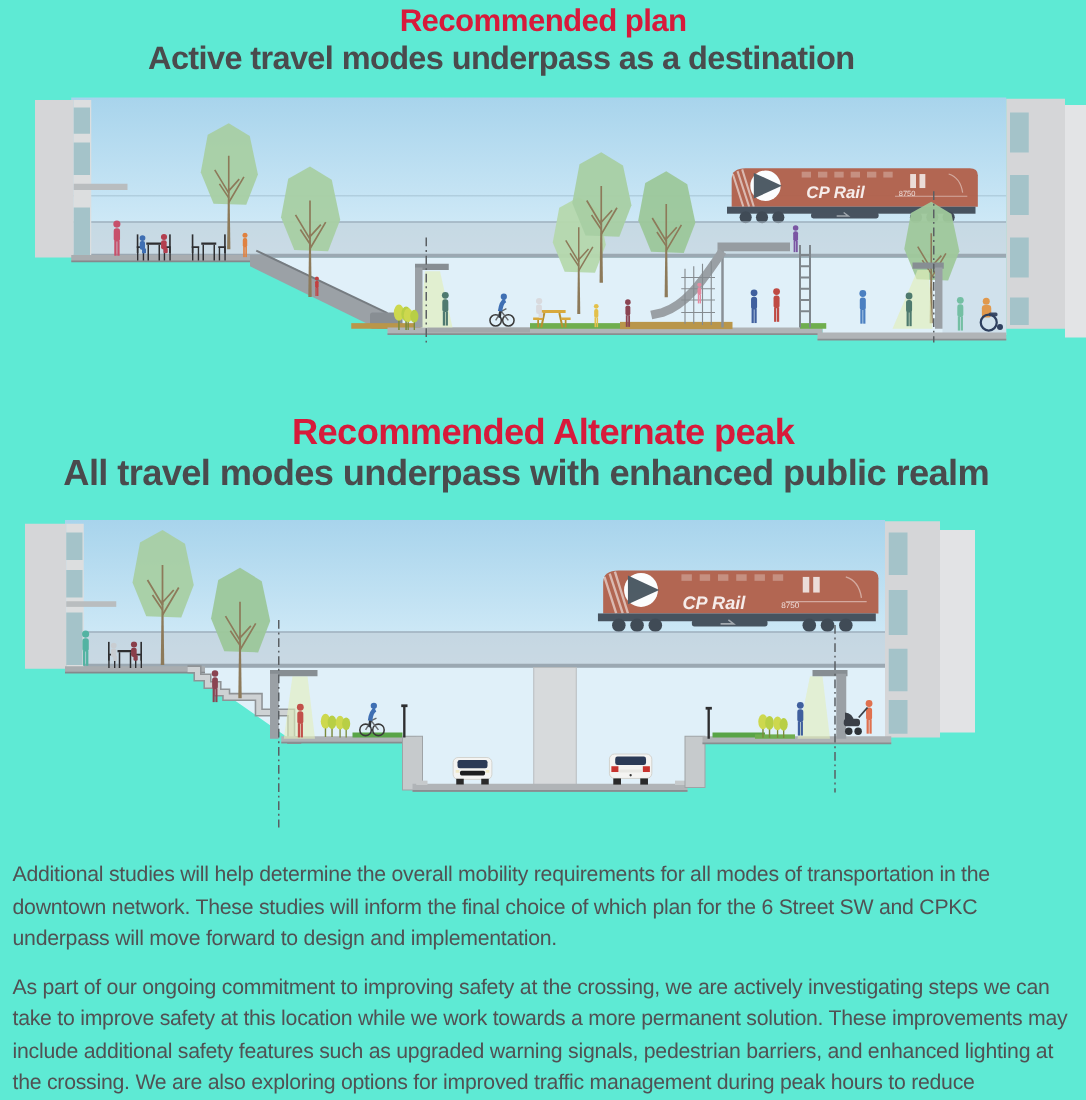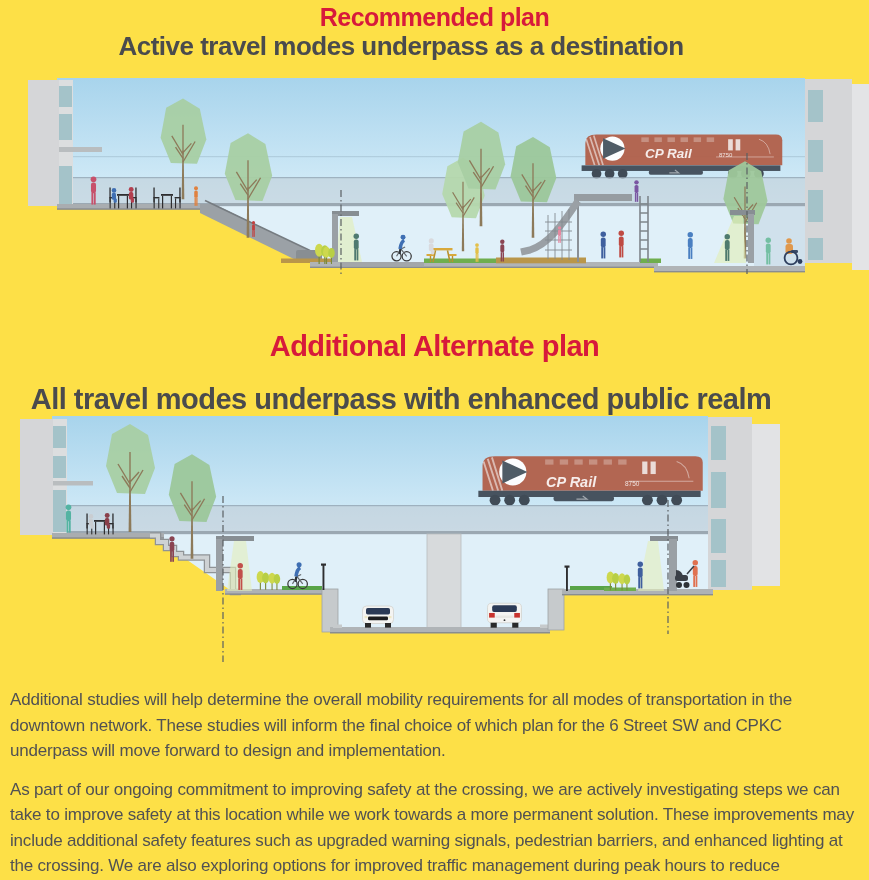--- a/index.html
+++ b/index.html
@@ -1,25 +1,25 @@
 <!DOCTYPE html>
 <html><head>
 <meta charset="utf-8">
 <style>
   html,body{margin:0;padding:0;background:#ffffff;}
-  .canvas{position:relative;width:869px;height:880px;background:#fde047;overflow:hidden;
+  .canvas{position:relative;width:869px;height:880px;background:#5eead4;overflow:hidden;
           font-family:"Liberation Sans",sans-serif;}
   .t-red{position:absolute;left:0;width:869px;text-align:center;font-weight:700;
          color:#d71a3b;letter-spacing:-0.5px;}
   .t-dark{position:absolute;left:0;width:802px;text-align:center;font-weight:700;
           color:#4a4b4d;letter-spacing:-0.5px;}
   #title1{top:3px;font-size:25px;}
   #subtitle1{top:31px;font-size:26px;}
   #title2{top:330px;font-size:29px;}
-  #subtitle2{top:383px;font-size:29px;}
+  #subtitle2{top:363px;font-size:29px;margin-left:20px;}
   .diagram{position:absolute;left:0;width:869px;}
   #d1{top:76px;height:216px;}
   #d2{top:414px;height:256px;}
   .bodytext{position:absolute;left:10px;top:687px;width:845px;color:#515153;
             font-size:17px;line-height:1.5;letter-spacing:-0.2px;}
   .bodytext p{margin:0 0 13px 0;}
   .loco-label{font-style:italic;font-weight:700;fill:rgba(255,255,255,.88);
               font-family:"Liberation Sans",sans-serif;}
   .loco-num{fill:rgba(255,255,255,.8);font-family:"Liberation Sans",sans-serif;}
 </style>
@@ -254,21 +254,21 @@
       <use href="#bush" x="314" y="243" width="16" height="21"></use>
       <use href="#bush" x="322" y="246" width="14" height="18"></use>
     </g>
 
     <g stroke="#5a5f63" stroke-width="1.2" stroke-dasharray="7 3 1.5 3">
       <path d="M341,190 V274"></path>
       <path d="M747,153 V274"></path>
     </g>
   </svg>
 
-  <div id="title2" class="t-red">Additional Alternate plan</div>
+  <div id="title2" class="t-red">Recommended Alternate peak</div>
   <div id="subtitle2" class="t-dark">All travel modes underpass with enhanced public realm</div>
 
   <svg id="d2" class="diagram" viewBox="0 414 869 256">
 
     <rect x="52" y="416" width="656" height="119" fill="url(#skyg)"></rect>
 
     <path d="M150,534 L233,592 L338,592 L338,630 L548,630 L548,592 L708,592 L708,534 Z" fill="#e0f0f9"></path>
 
     <g>
       <use href="#loco" x="472" y="449" width="235" height="57.4" opacity="0.95"></use>

